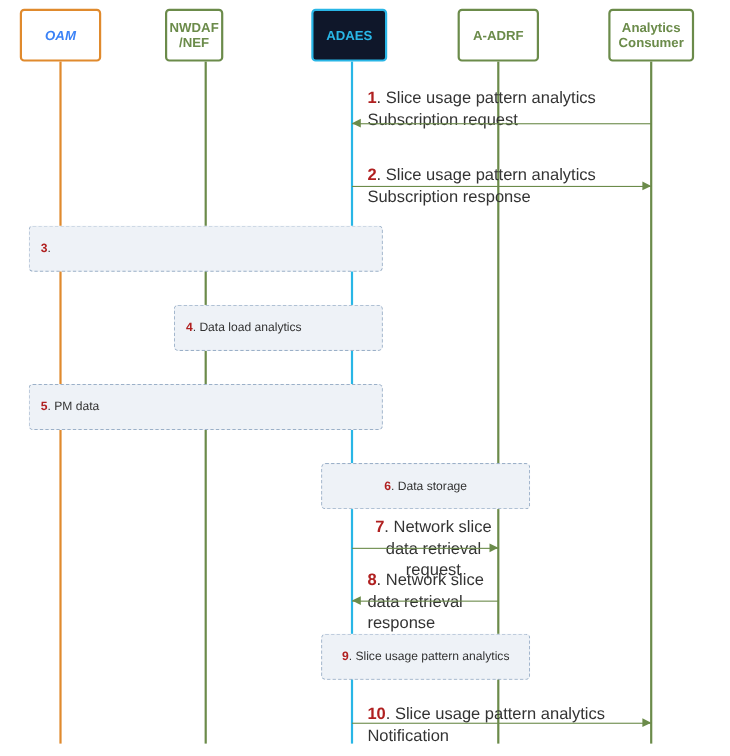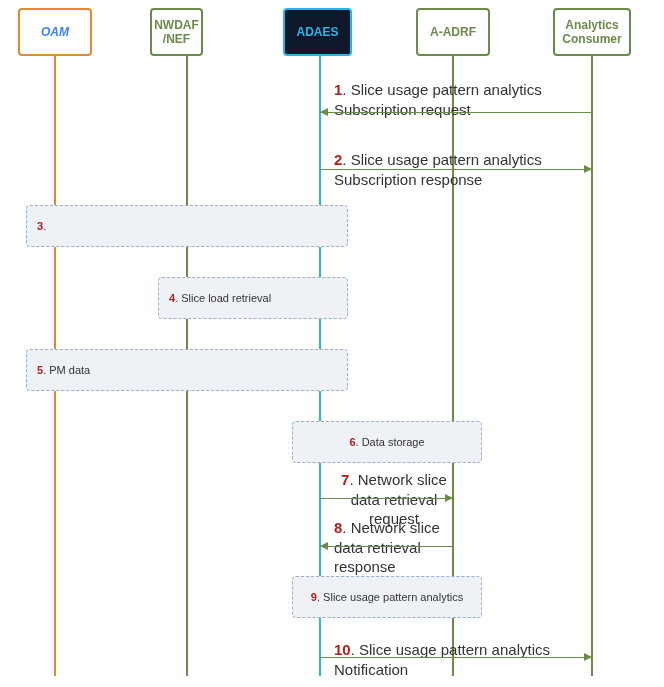--- a/index.html
+++ b/index.html
@@ -109,21 +109,21 @@
 <div class="arrow-head-right" style="left:584px; top:165px;"></div>
 
 <div class="frag-box" style="left:26px; width:322px; top:205px; height:42px;">
   <span class="num">3</span>
     <span>.&nbsp;</span>
 </div>
 
 <div class="frag-box" style="left:158px; width:190px; top:277px; height:42px;">
   <span class="num">4</span>
     <span>.&nbsp;</span>
-    <span>Slice load retrieval</span>
+    <span>Data load analytics</span>
 </div>
 
 <div class="frag-box" style="left:26px; width:322px; top:349px; height:42px;">
   <span class="num">5</span>
     <span>.&nbsp;</span>
     <span>PM data</span>
 </div>
 
 <div class="frag-box" style="left:292px; width:190px; top:421px; height:42px; justify-content:center; padding-left:0;">
   <span class="num">6</span>

